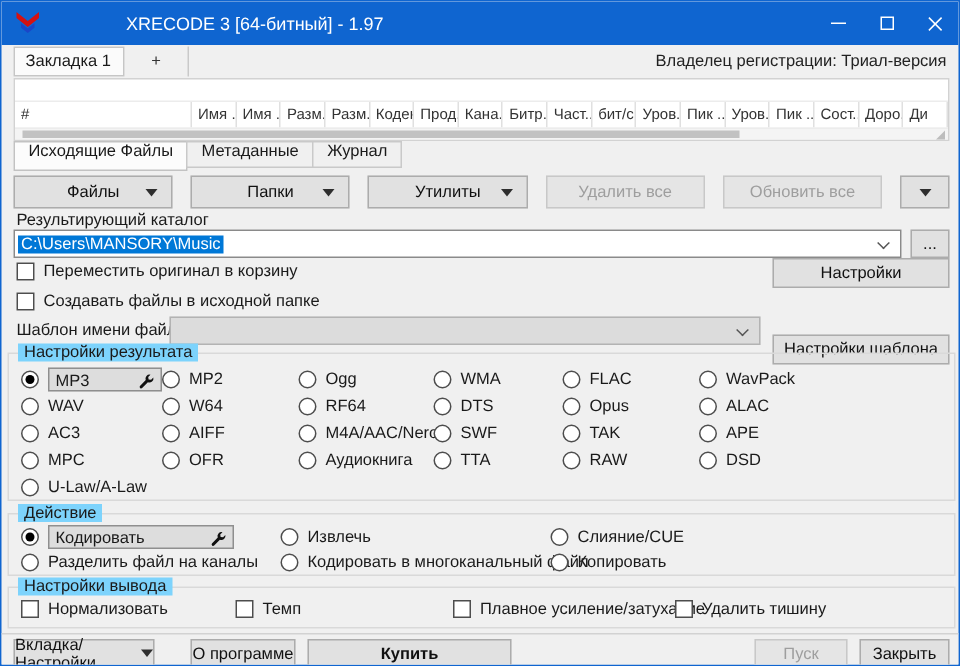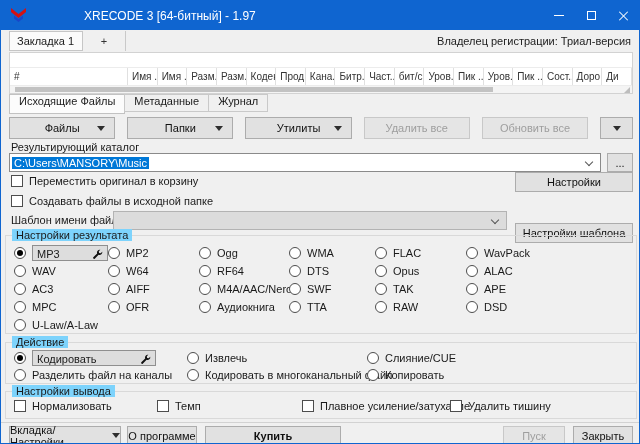--- a/index.html
+++ b/index.html
@@ -90,21 +90,21 @@
   .rdo.on::after { content:""; position:absolute; left:2px; top:2px; width:6px; height:6px;
     border-radius:50%; background:#000; }
   .selbox { display:flex; align-items:flex-end; justify-content:space-between; background:#dddddd;
     border:1px solid #8f8f8f; height:16px; padding:0 4px; margin-left:6px; }
   .selbox.fmt { width:76px; }
   .selbox.act { width:124px; }
   
   .footer { position:absolute; left:0; right:0; top:421px; height:23px;
     border-top:1px solid #d2d2d2; background:#f0f0f0; }
   .fbtn { position:absolute; top:3px; height:19px; }
-  .fbtn.tabset { left:8px; width:112px; gap:7px; }
+  .fbtn.tabset { left:8px; width:94px; gap:7px; }
   .fbtn.about { left:126px; width:70px; }
   .fbtn.buy { left:204px; width:136px; font-weight:bold; }
   .fbtn.start { left:502px; width:62px; }
   .fbtn.closebtn { left:572px; width:60px; }
 </style>
 </head>
 <body>
 
 <div id="app">
 

